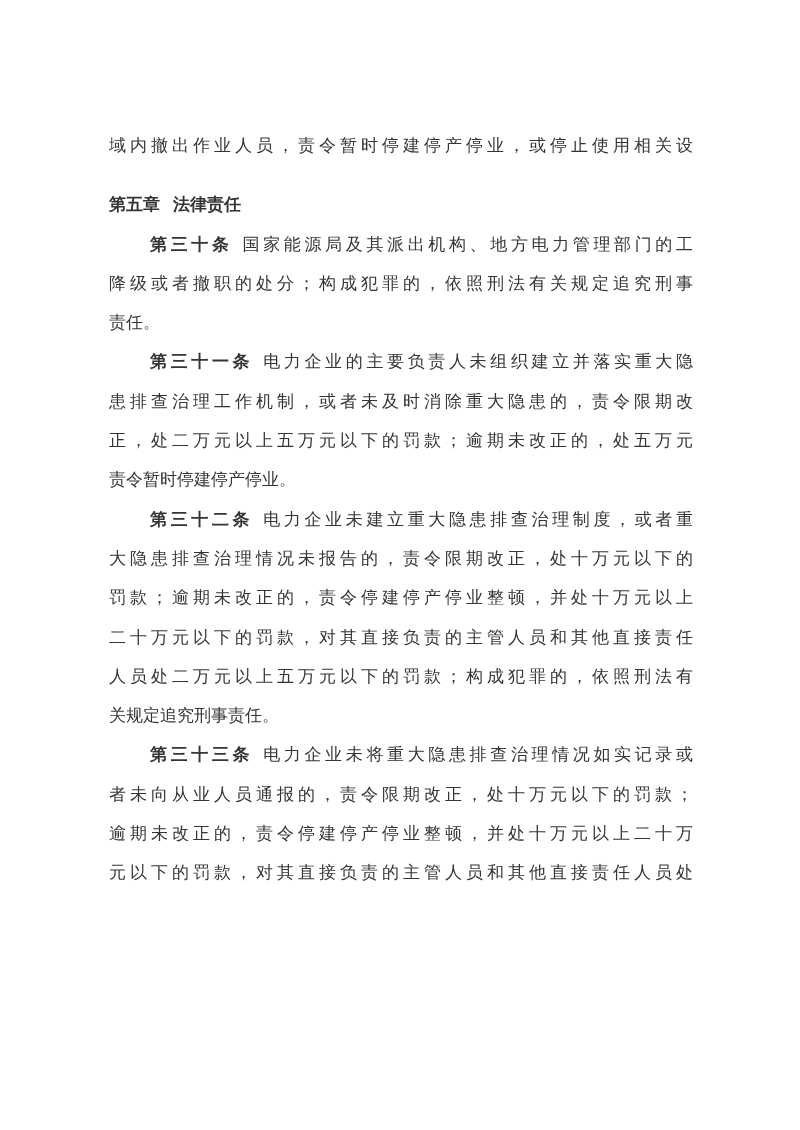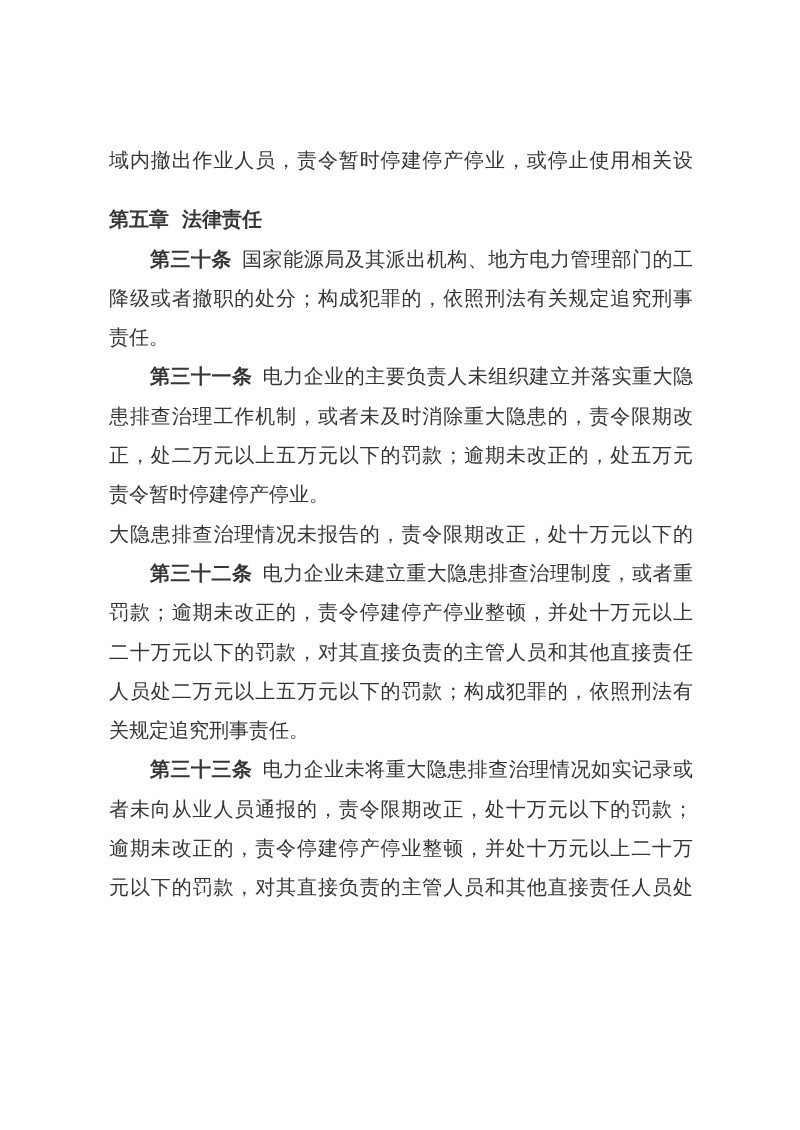--- a/index.html
+++ b/index.html
@@ -12,23 +12,23 @@
     width: 800px;
     height: 1130px;
     background: #ffffff;
     overflow: hidden;
     font-family: "DejaVu Serif", "Liberation Serif", serif;
     color: #353535;
   }
   .content {
     position: absolute;
     left: 109px;
-    top: 141px;
+    top: 126px;
     width: 584px;
-    font-size: 20px;
+    font-size: 17px;
     line-height: 39.3px;
   }
   .line {
     text-align: justify;
   }
   .line.full {
     text-align-last: justify;
   }
   .line.first {
     text-indent: 41px;
@@ -55,22 +55,22 @@
   <div class="content" id="content">
       <div class="line full">域内撤出作业人员，责令暂时停建停产停业，或停止使用相关设</div>
       <div class="heading"><span class="hpart">第五章</span><span class="hpart title">法律责任</span></div>
       <div class="line full first"><b class="leader">第三十条</b><span class="rest">国家能源局及其派出机构、地方电力管理部门的工</span></div>
       <div class="line full">降级或者撤职的处分；构成犯罪的，依照刑法有关规定追究刑事</div>
       <div class="line">责任。</div>
       <div class="line full first"><b class="leader">第三十一条</b><span class="rest">电力企业的主要负责人未组织建立并落实重大隐</span></div>
       <div class="line full">患排查治理工作机制，或者未及时消除重大隐患的，责令限期改</div>
       <div class="line full">正，处二万元以上五万元以下的罚款；逾期未改正的，处五万元</div>
       <div class="line">责令暂时停建停产停业。</div>
+      <div class="line full first"><b class="leader">第三十二条</b><span class="rest">电力企业未建立重大隐患排查治理制度，或者重</span></div>
       <div class="line full">大隐患排查治理情况未报告的，责令限期改正，处十万元以下的</div>
-      <div class="line full first"><b class="leader">第三十二条</b><span class="rest">电力企业未建立重大隐患排查治理制度，或者重</span></div>
       <div class="line full">罚款；逾期未改正的，责令停建停产停业整顿，并处十万元以上</div>
       <div class="line full">二十万元以下的罚款，对其直接负责的主管人员和其他直接责任</div>
       <div class="line full">人员处二万元以上五万元以下的罚款；构成犯罪的，依照刑法有</div>
       <div class="line">关规定追究刑事责任。</div>
       <div class="line full first"><b class="leader">第三十三条</b><span class="rest">电力企业未将重大隐患排查治理情况如实记录或</span></div>
       <div class="line full">者未向从业人员通报的，责令限期改正，处十万元以下的罚款；</div>
       <div class="line full">逾期未改正的，责令停建停产停业整顿，并处十万元以上二十万</div>
       <div class="line full">元以下的罚款，对其直接负责的主管人员和其他直接责任人员处</div>
     </div>
 </div>

